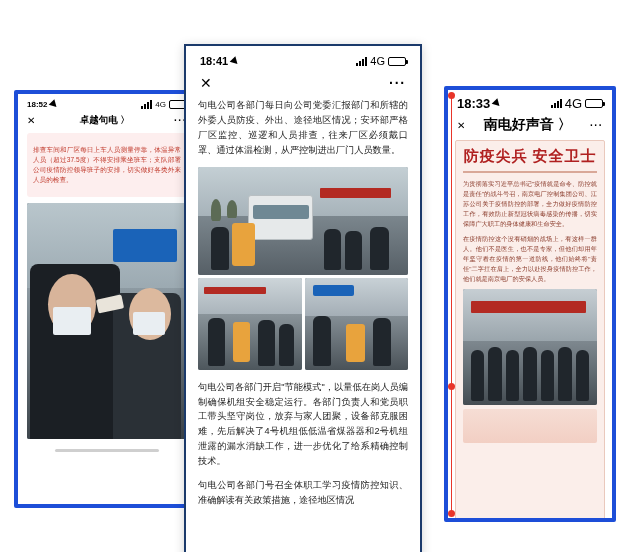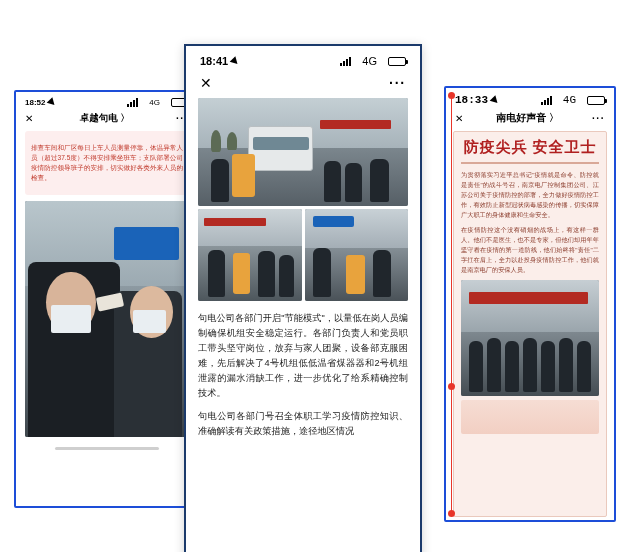--- a/index.html
+++ b/index.html
@@ -21,21 +21,21 @@
   }
 
   
   .phone {
     position: absolute;
     background: #ffffff;
     box-sizing: border-box;
     overflow: hidden;
   }
   .phone.side {
-    border: 2px solid #1d4ed8;
+    border: 4px solid #1d4ed8;
   }
   .phone.center {
     border: 2px solid #1b3a6b;
     z-index: 20;
     box-shadow: 0 2px 10px rgba(0,0,0,0.18);
   }
 
   
   .statusbar {
     display: flex;
@@ -56,21 +56,21 @@
     width: 0;
     height: 0;
     border-left: 4px solid transparent;
     border-right: 4px solid transparent;
     border-bottom: 7px solid #000;
     transform: rotate(135deg);
   }
   .status-right {
     display: flex;
     align-items: center;
-    gap: 11px;
+    gap: 3px;
     color: #000;
   }
   .sig-bars {
     display: flex;
     align-items: flex-end;
     gap: 1px;
     height: 9px;
   }
   .sig-bars i {
     display: block;
@@ -231,28 +231,27 @@
   
   #phone-right {
     left: 444px;
     top: 86px;
     width: 172px;
     height: 436px;
     border-radius: 2px;
   }
   #phone-right .statusbar {
     padding: 6px 9px 2px 9px;
-    font-size: 11px;
-    font-family: Liberation Mono, monospace;
+    font-size: 13px;
   }
   #phone-right .navbar {
     padding: 3px 9px 4px 9px;
     font-size: 10px;
   }
-  #phone-right .nav-title { font-size: 10px; }
+  #phone-right .nav-title { font-size: 14px; }
   #phone-right .poster {
     margin: 2px 7px 0 7px;
     height: 386px;
     background: #fbeeea;
     border: 1px solid #eac9bd;
     border-radius: 2px;
     box-sizing: border-box;
     padding: 6px 7px 0 7px;
     position: relative;
     overflow: hidden;
@@ -386,20 +385,21 @@
         <span class="battery"><span class="fill" style="width:75%"></span></span>
       </div>
     </div>
 
     <div class="navbar">
       <span class="nav-icon">✕</span>
       <span class="nav-icon dots">···</span>
     </div>
 
     <div class="content">
+      <p class="art-p">句电公司各部门每日向公司党委汇报部门和所辖的外委人员防疫、外出、途径地区情况；安环部严格厂区监控、巡逻和人员排查，往来厂区必须戴口罩、通过体温检测，从严控制进出厂门人员数量。</p>
 
       <div class="photo-wide">
         <div class="sky" style="height:46%;background:linear-gradient(180deg,#c4cfd4,#a7b3ba);"></div>
         <div class="ground" style="height:54%;background:linear-gradient(180deg,#7b868d,#565f66);"></div>
         <div class="tree" style="left:6%;bottom:50%;"></div>
         <div class="tree" style="left:14%;bottom:52%;height:18px;"></div>
         <div class="bus" style="left:24%;top:26%;width:30%;height:40%;">
           <div class="win"></div>
         </div>
         <div class="banner-red" style="left:58%;top:20%;width:34%;height:9%;"></div>

